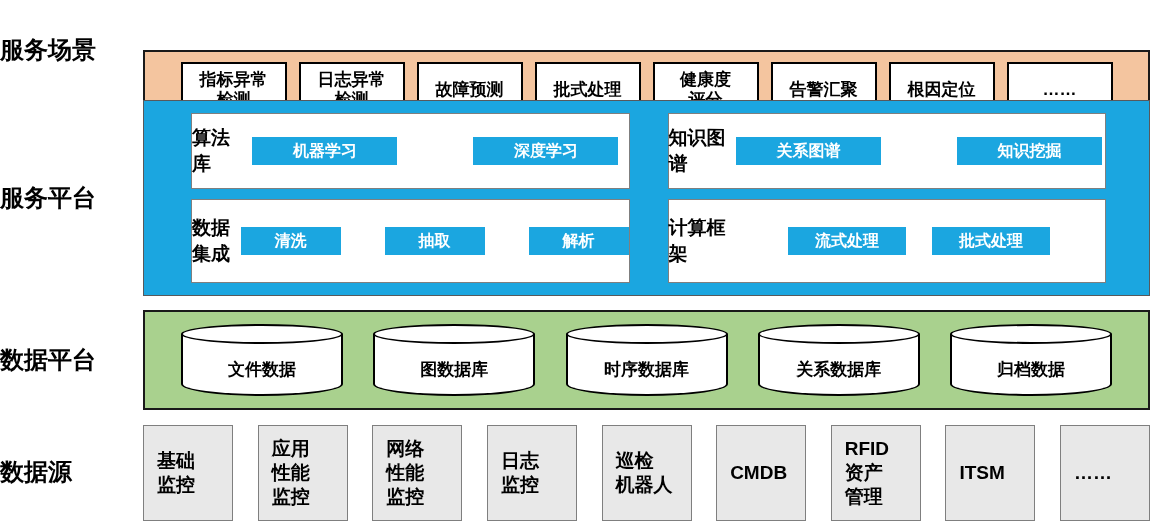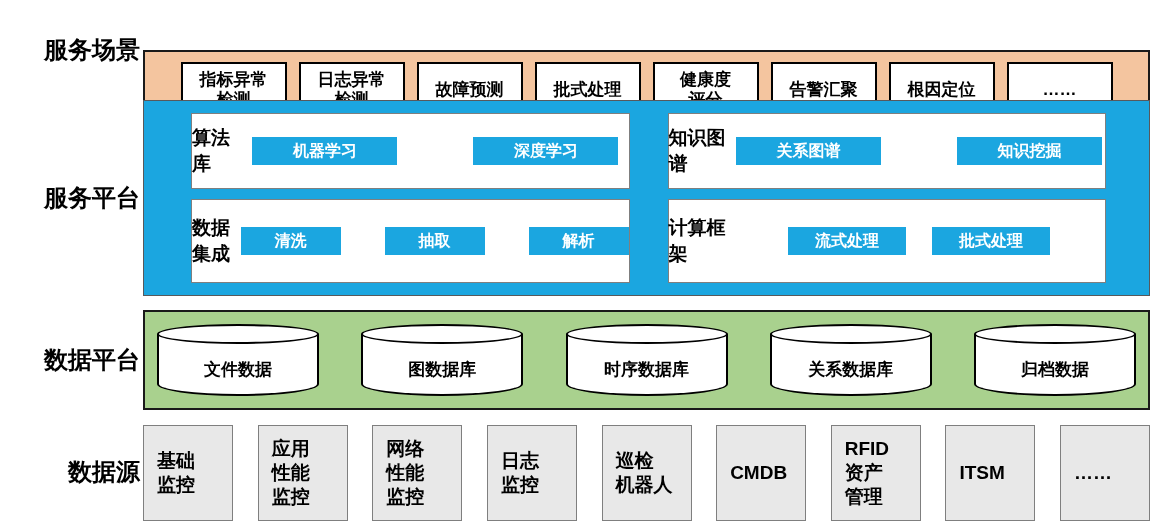--- a/index.html
+++ b/index.html
@@ -18,21 +18,21 @@
     position: relative;
     width: 1159px;
     height: 530px;
     background: #fff;
     overflow: hidden;
   }
   .side-label {
     position: absolute;
     left: 0;
     width: 140px;
-    text-align: right;
+    text-align: left;
     font-weight: bold;
     font-size: 24px;
     color: #000;
     line-height: 1;
   }
   .band {
     position: absolute;
     left: 143px;
     width: 1007px;
   }
@@ -108,21 +108,21 @@
   .w100 { width: 100px; }
   .w118 { width: 118px; }
   
   .band-data {
     top: 310px; height: 100px;
     background: var(--data-band);
     border: 2px solid #1a1a1a;
     display: flex;
     align-items: center;
     justify-content: space-between;
-    padding: 0 12px;
+    padding: 0 36px;
   }
   .cyl {
     position: relative;
     width: 162px; height: 72px;
   }
   .cyl .lid {
     position: absolute;
     top: 0; left: 0; right: 0; height: 20px;
     background: #fff;
     border: 2px solid #000;

